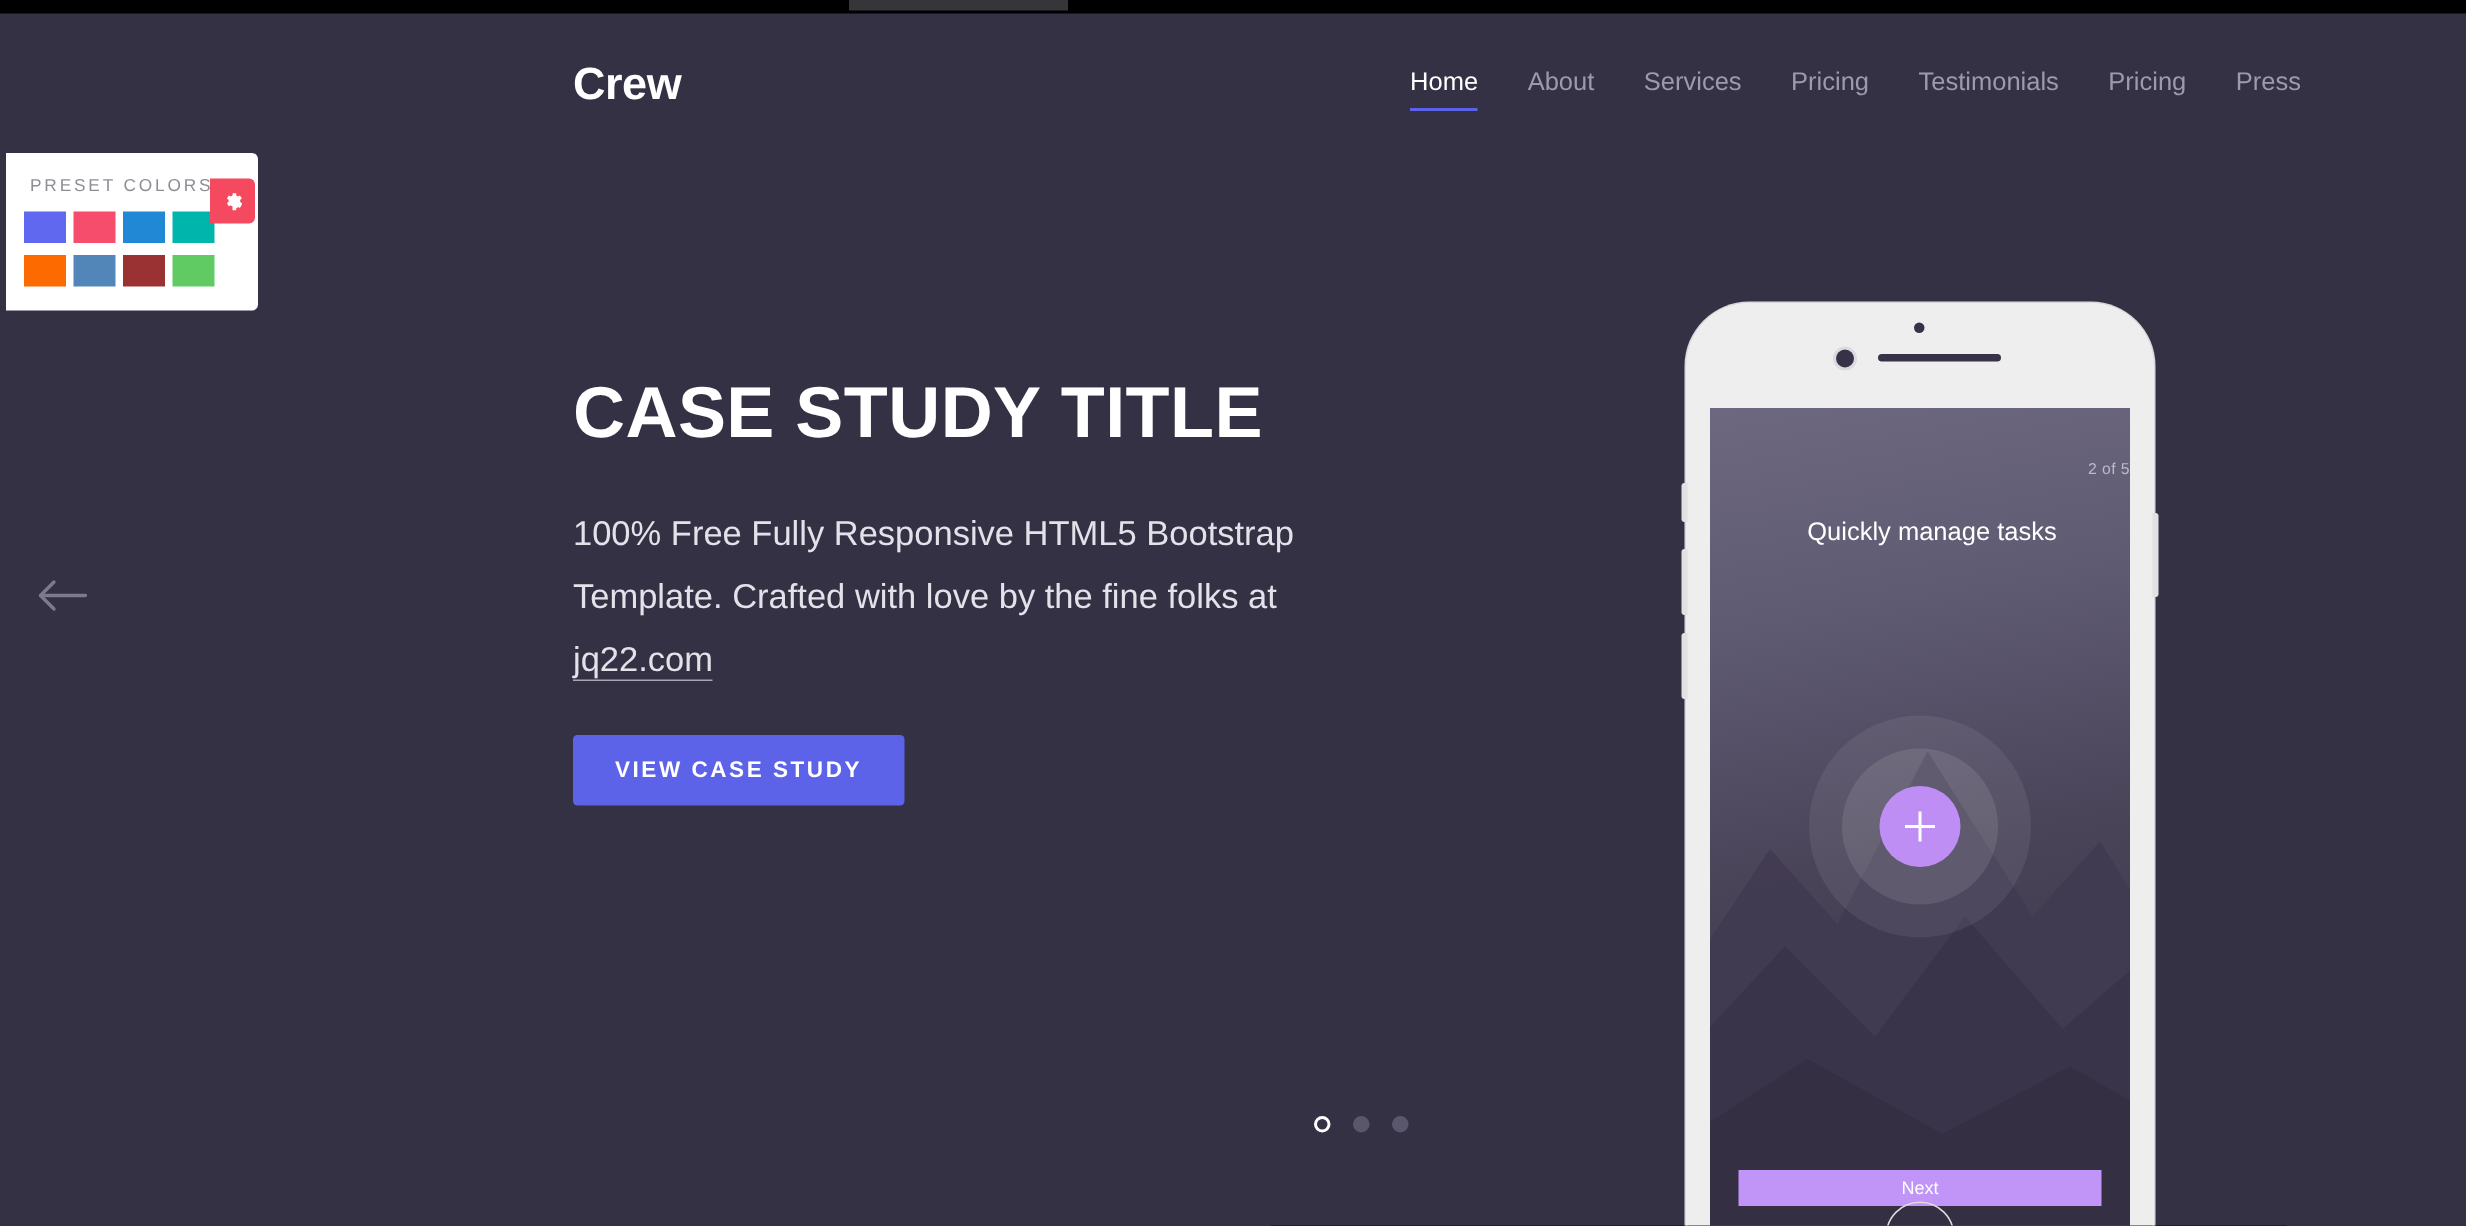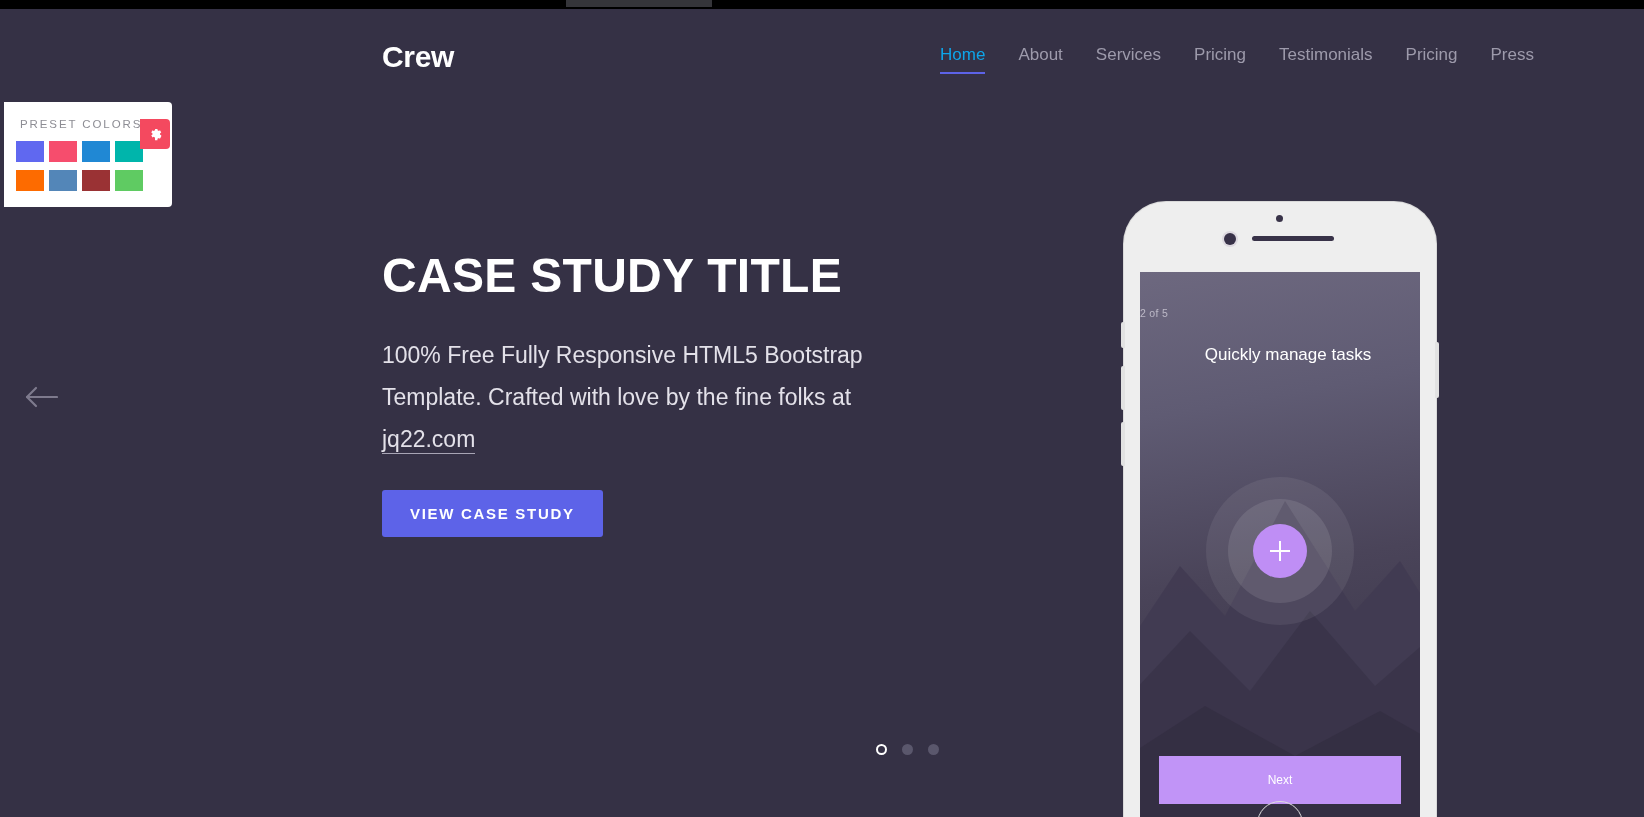--- a/index.html
+++ b/index.html
@@ -47,21 +47,21 @@
   }
   .nav-link {
     font-size: 17px;
     color: #9d9aab;
     text-decoration: none;
     padding-bottom: 7px;
     white-space: nowrap;
     cursor: pointer;
   }
   .nav-link.active {
-    color: #0ea5e9;
+    color: #ffffff;
     border-bottom: 2.5px solid #5d63e8;
   }
 
   
   #preset-panel {
     position: absolute; left: 4px; top: 93px;
     width: 168px; height: 105px;
     background: #ffffff;
     border-radius: 0 4px 4px 0;
     z-index: 40;
@@ -167,21 +167,21 @@
     background: linear-gradient(170deg, #6d687f 0%, #5f5b73 24%, #4a4459 52%, #3d384c 78%, #37324a 100%);
     overflow: hidden;
   }
   
   #mountain {
     position: absolute; left: -20px; bottom: 0;
     width: 330px; height: 430px;
   }
   #screen-counter {
     position: absolute; left: 0; top: 35px; width: 100%;
-    text-align: left;
+    text-align: right;
     font-size: 10.5px;
     color: #bdb9c7;
     letter-spacing: 0.3px;
   }
   #screen-headline {
     position: absolute; left: 0; top: 73px; width: 100%;
     text-align: center;
     font-size: 17px; font-weight: 300;
     color: #ffffff;
     padding-left: 16px;
@@ -201,21 +201,21 @@
     width: 54px; height: 54px; border-radius: 50%;
     background: #bf8ef5;
     display: flex; align-items: center; justify-content: center;
     cursor: pointer;
   }
   #plus-button .bar-h { position: absolute; width: 20px; height: 2px; background: #ffffff; }
   #plus-button .bar-v { position: absolute; width: 2px; height: 20px; background: #ffffff; }
 
   #screen-next-button {
     position: absolute; left: 19px; bottom: 32px;
-    width: 242px; height: 48px;
+    width: 242px; height: 24px;
     background: #c194f7;
     color: #ffffff;
     font-size: 12px;
     display: flex; align-items: center; justify-content: center;
     border: none;
     cursor: pointer;
     font-family: "Liberation Sans", sans-serif;
   }
   #phone-home { position: absolute; left: 50%; margin-left: -23px; bottom: 5px; width: 46px; height: 46px; border-radius: 50%; border: 1px solid #dedede; }
 </style>

